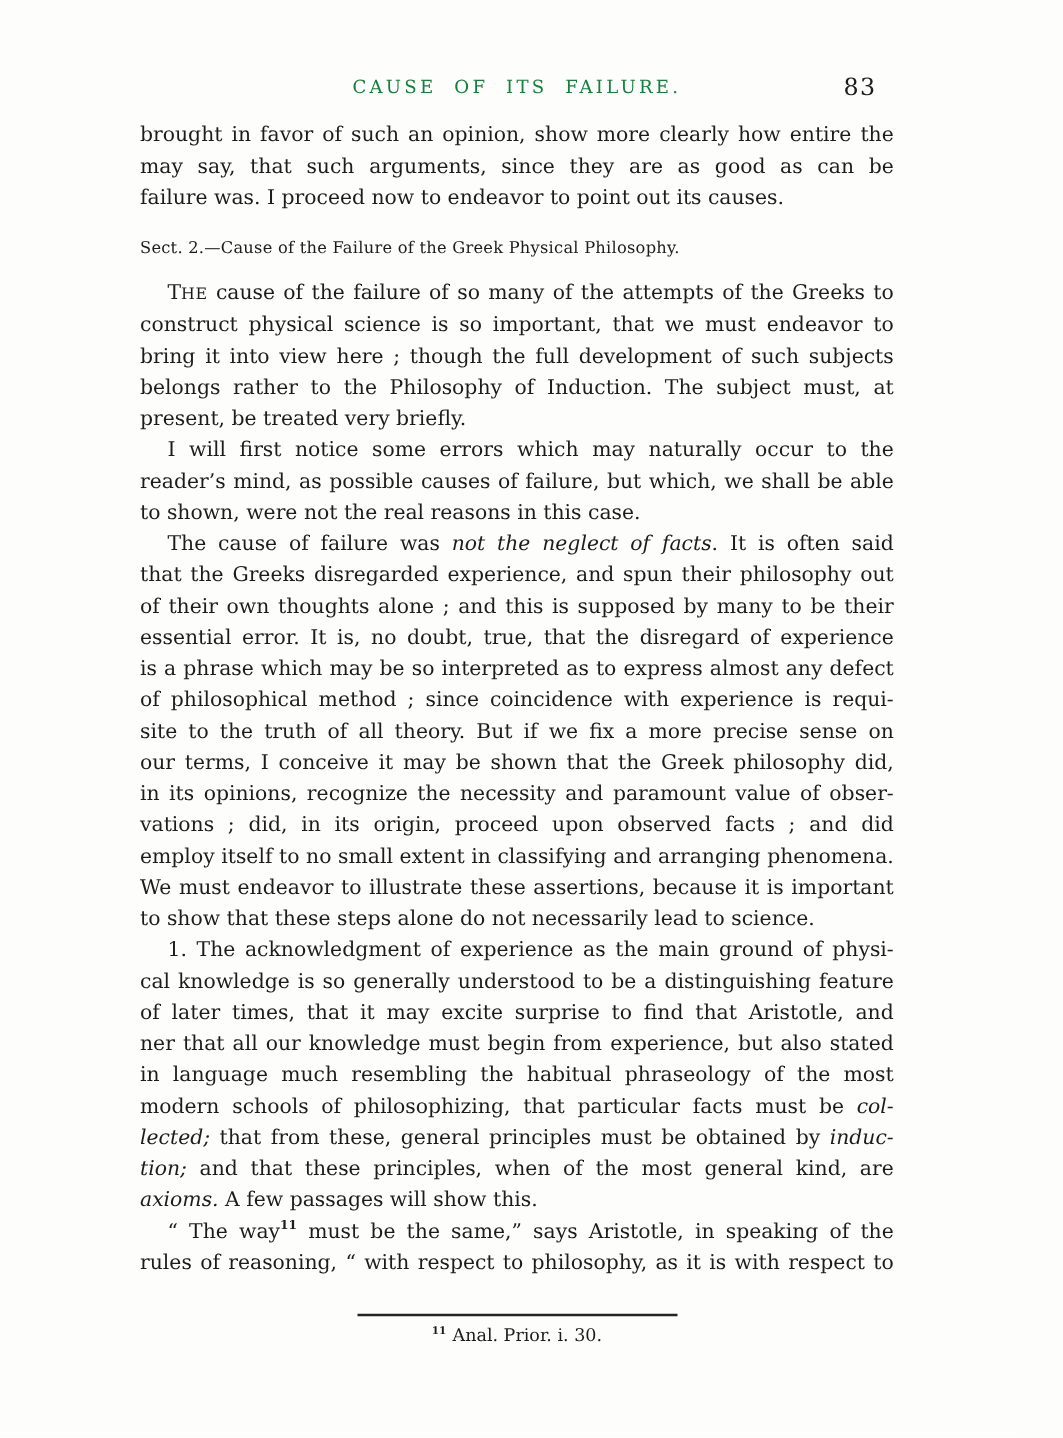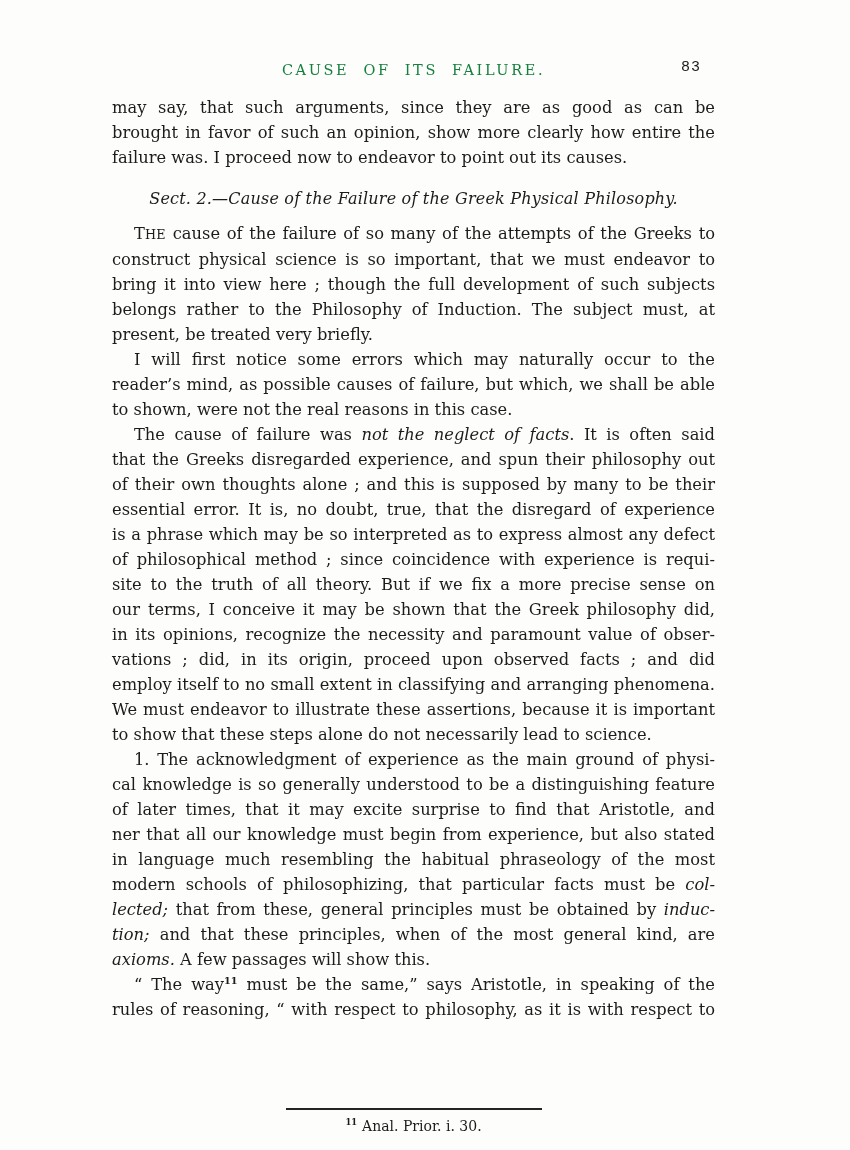--- a/index.html
+++ b/index.html
@@ -16,47 +16,46 @@
   }
   .head-title{
     text-align:center;
     font-size:14.5px;
     letter-spacing:2.6px;
     word-spacing:7px;
     color:#15803d;
   }
   .page-num{
     position:absolute;right:14px;top:-3px;
-    font-size:15px;letter-spacing:1px;font-family:Liberation Mono, monospace;
+    font-size:19px;letter-spacing:1px;
   }
   main{
     position:absolute;top:95px;left:112px;width:603px;
     font-size:16.3px;
   }
   .paragraph{margin:0;}
   .line{
     line-height:25px;
     text-align:justify;
     text-align-last:justify;
   }
   .line.left{text-align-last:left;}
   .line.indent{text-indent:22px;}
   .section-heading{
-    font-style:italic;
-    text-align:center;
-    font-size:16px;
+    text-align:left;
+    font-size:13px;
     line-height:25px;
     margin:16px 0 10px 0;
     letter-spacing:0.2px;
   }
   .i{font-style:italic;}
   .sc{font-size:0.78em;letter-spacing:0.4px;}
   .sup{vertical-align:super;font-size:0.60em;line-height:0;font-weight:bold;}
   .footnote-area{
-    position:absolute;top:1108px;left:112px;width:603px;
+    position:absolute;top:1051px;left:112px;width:603px;
   }
   .footnote-rule{
     width:256px;height:2px;background:#252423;margin:0 auto;
   }
   .footnote{
     margin-top:7px;
     text-align:center;
     font-size:14px;
     line-height:18px;
   }
@@ -67,22 +66,22 @@
 
 <div class="page">
 
   <div class="running-head">
     <div class="head-title">CAUSE OF ITS FAILURE.</div>
     <div class="page-num">83</div>
   </div>
 
   <main id="content">
       <div class="paragraph">
+        <div class="line"><span>brought in favor of such an opinion, show more clearly how entire the</span></div>
         <div class="line"><span>may say, that such arguments, since they are as good as can be</span></div>
-        <div class="line"><span>brought in favor of such an opinion, show more clearly how entire the</span></div>
         <div class="line left"><span>failure was.  I proceed now to endeavor to point out its causes.</span></div>
       </div>
       <div class="section-heading">Sect. 2.—Cause of the Failure of the Greek Physical Philosophy.</div>
       <div class="paragraph">
         <div class="line indent"><span>T</span><span class="sc">HE</span><span> cause of the failure of so many of the attempts of the Greeks to</span></div>
         <div class="line"><span>construct physical science is so important, that we must endeavor to</span></div>
         <div class="line"><span>bring it into view here ; though the full development of such subjects</span></div>
         <div class="line"><span>belongs rather to the Philosophy of Induction.  The subject must, at</span></div>
         <div class="line left"><span>present, be treated very briefly.</span></div>
       </div>

